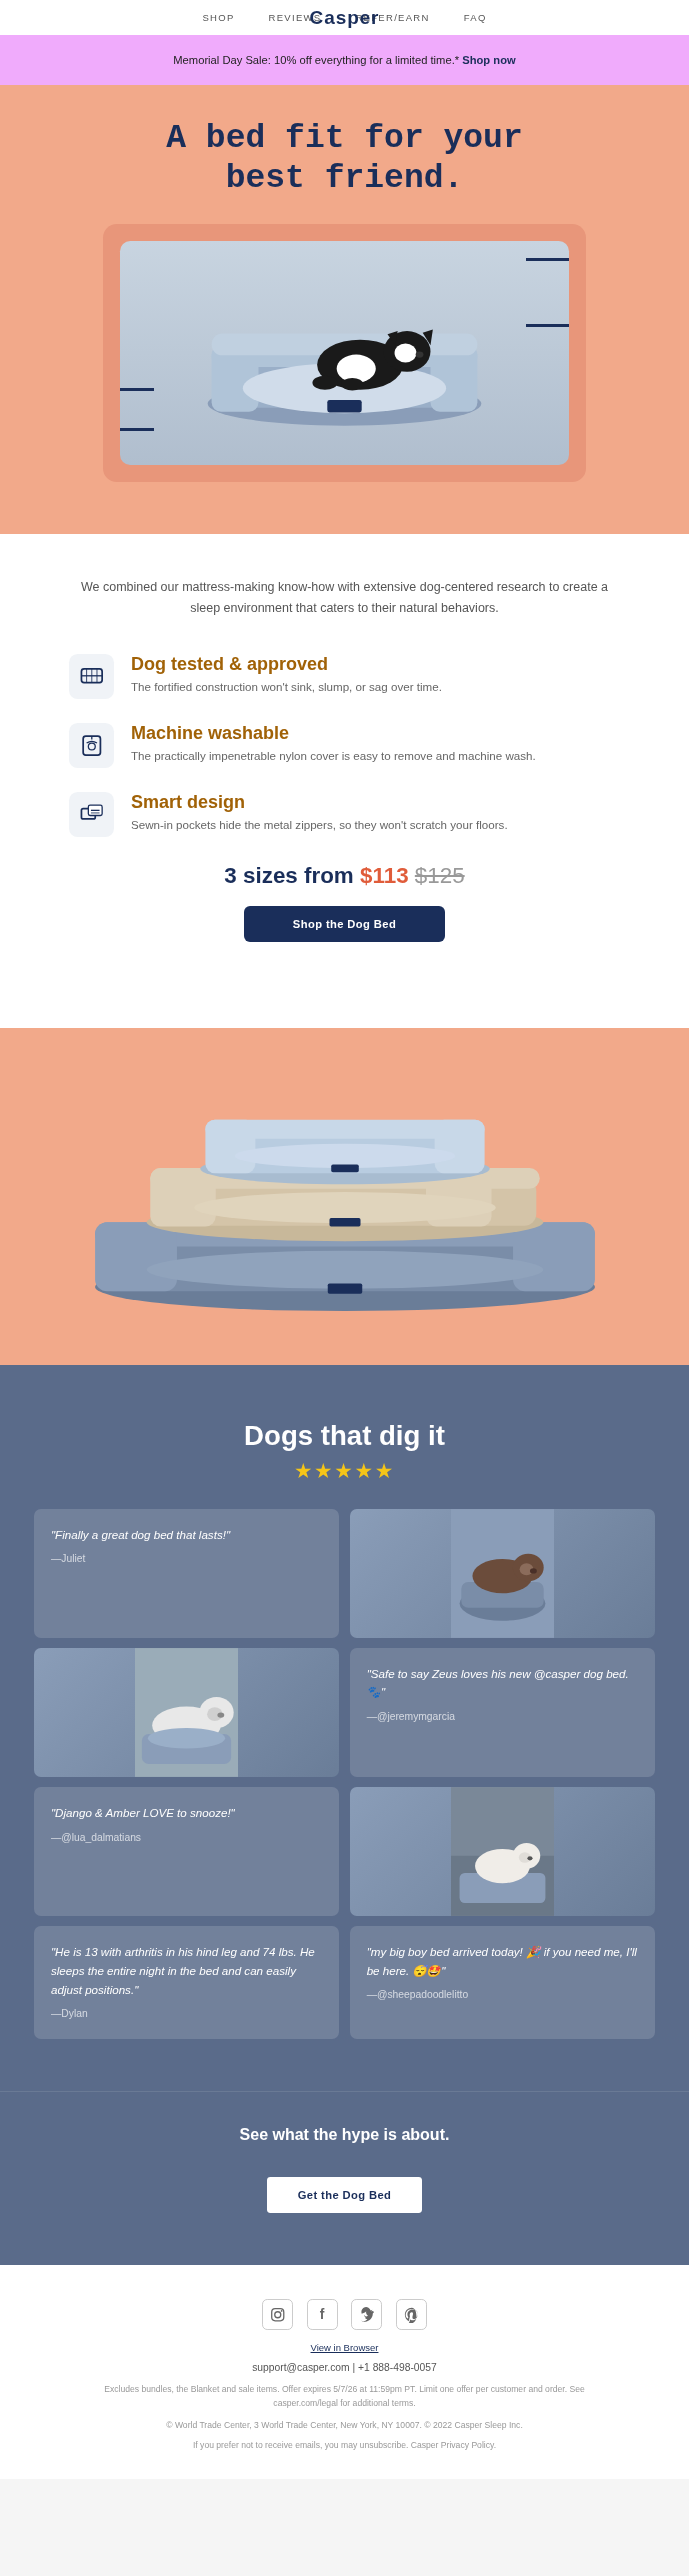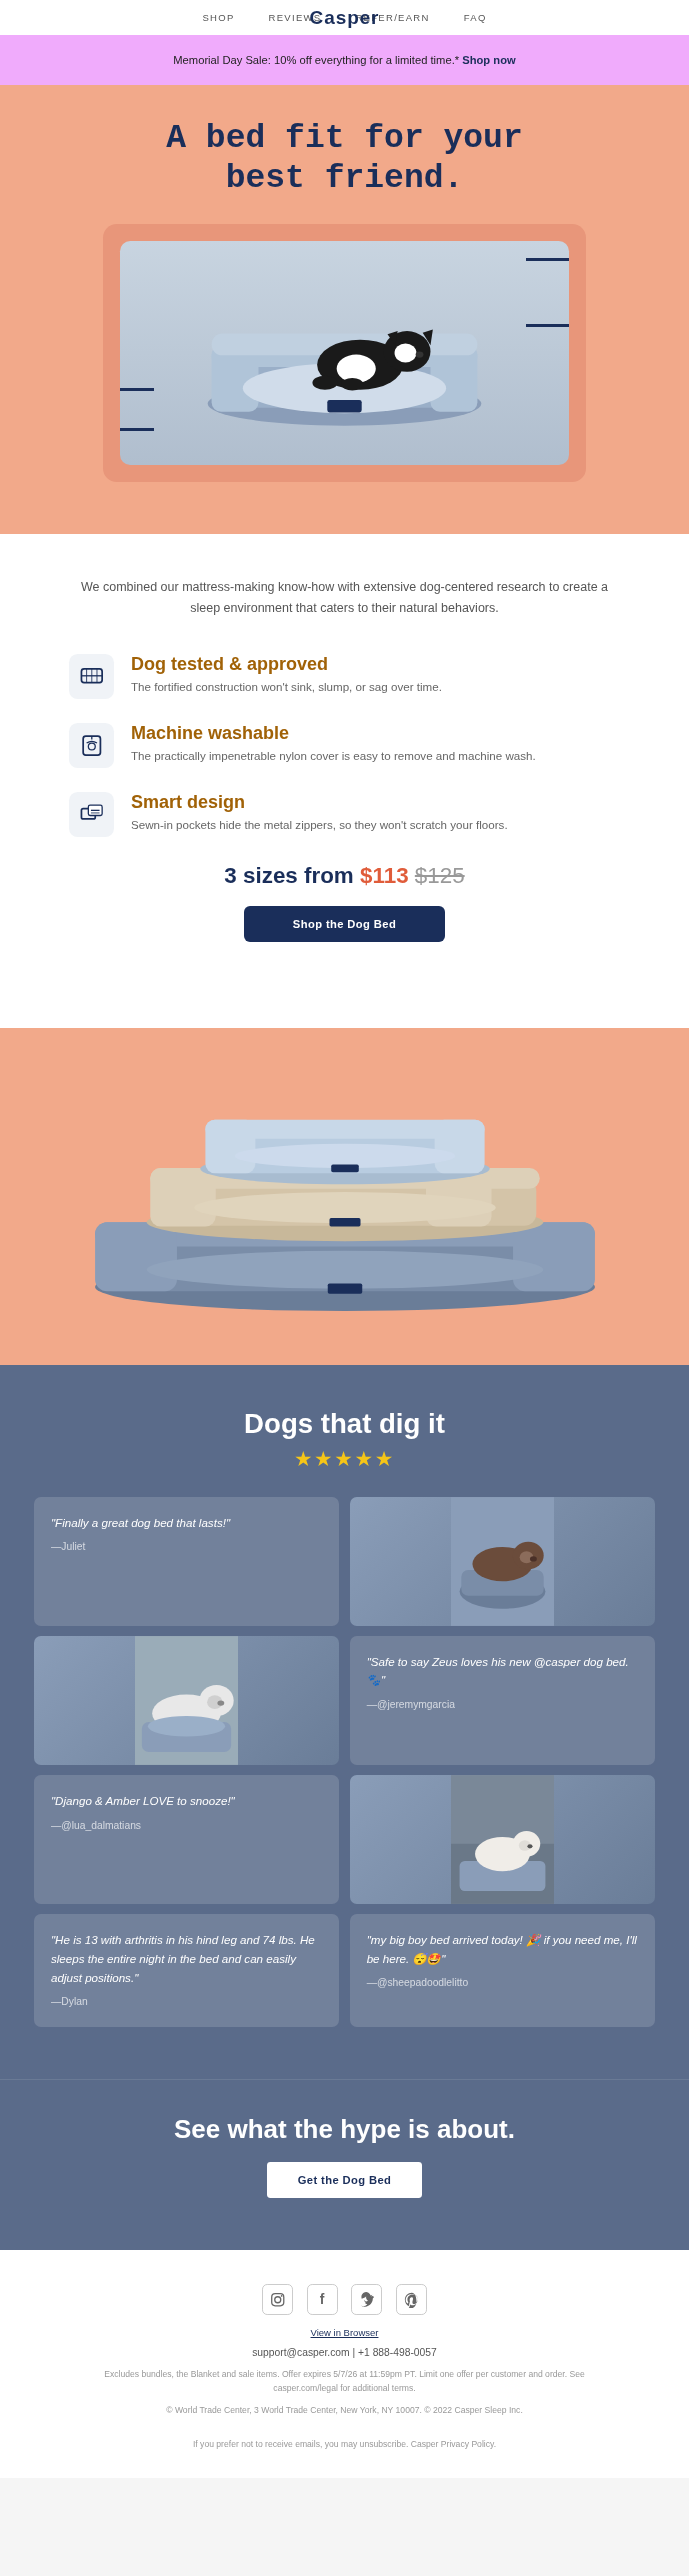--- a/index.html
+++ b/index.html
@@ -201,21 +201,21 @@
     }
     .stack-visual {
       width: 100%;
       display: flex;
       justify-content: center;
     }
 
     
     .reviews-section {
       background: #5a6b8a;
-      padding: 43px 34px 52px;
+      padding: 55px 34px 52px;
     }
     .reviews-title {
       text-align: center;
       font-size: 27.6px;
       font-weight: 700;
       color: #fff;
       margin-bottom: 6.9px;
     }
     .stars {
       text-align: center;
@@ -266,24 +266,24 @@
     }
 
     
     .hype-section {
       background: #5a6b8a;
       padding: 34px 17px 52px;
       text-align: center;
       border-top: 0.9px solid rgba(255,255,255,0.1);
     }
     .hype-title {
-      font-size: 26px;
+      font-size: 16px;
       font-weight: 700;
       color: #fff;
-      margin-bottom: 17px;
+      margin-bottom: 33px;
     }
     .cta-button-light {
       display: inline-block;
       background: #fff;
       color: #1a2e5a;
       padding: 12px 31px;
       border-radius: 3.4px;
       font-size: 11.2px;
       font-weight: 700;
       letter-spacing: 0.4px;
@@ -598,15 +598,15 @@
     <div class="social-icon">
       <svg width="15.5" height="15.5" viewBox="0 0 18 18" fill="none">
         <path d="M9 1C4.6 1 1 4.6 1 9c0 3.4 2 6.3 4.9 7.6-.1-.6-.1-1.5.1-2.2l.9-3.8S6.6 10 6.6 8.9c0-1.6.9-2.8 2.3-2.8 1.1 0 1.6.8 1.6 1.8 0 1.1-.7 2.7-.7 4.2 0 1.2.8 2 2 2 2.4 0 4-3.1 4-6.8C15.8 5 13.4 3 10.1 3 6.3 3 4 5.8 4 8.7c0 1 .3 2.2.9 2.8.1.1.1.2.1.3l-.3 1.3c-.1.3-.3.4-.5.3C2.6 12.3 2 10.7 2 9.2 2 5.8 4.7 2.3 9.2 2.3c3.7 0 6.6 2.6 6.6 6 0 4-2.5 7.2-6 7.2-1.2 0-2.3-.6-2.6-1.4l-.7 2.6c-.3 1-.9 1.9-1.4 2.6.4.1.9.2 1.4.2 4.4 0 8-3.6 8-8S13.4 1 9 1z" fill="#666"></path>
       </svg>
     </div>
   </div>
   <a class="footer-link">View in Browser</a>
   <p class="footer-contact">support@casper.com | +1 888-498-0057</p>
   <p class="footer-legal">Excludes bundles, the Blanket and sale items. Offer expires 5/7/26 at 11:59pm PT. Limit one offer per customer and order. See casper.com/legal for additional terms.</p>
   <p class="footer-legal" style="margin-top:6.9px;">© World Trade Center, 3 World Trade Center, New York, NY 10007. © 2022 Casper Sleep Inc.</p>
-  <p class="footer-legal" style="margin-top:20px;">If you prefer not to receive emails, you may unsubscribe. Casper Privacy Policy.</p>
+  <p class="footer-legal" style="margin-top:6px;">If you prefer not to receive emails, you may unsubscribe. Casper Privacy Policy.</p>
 </div>
 
 
 </body></html>

